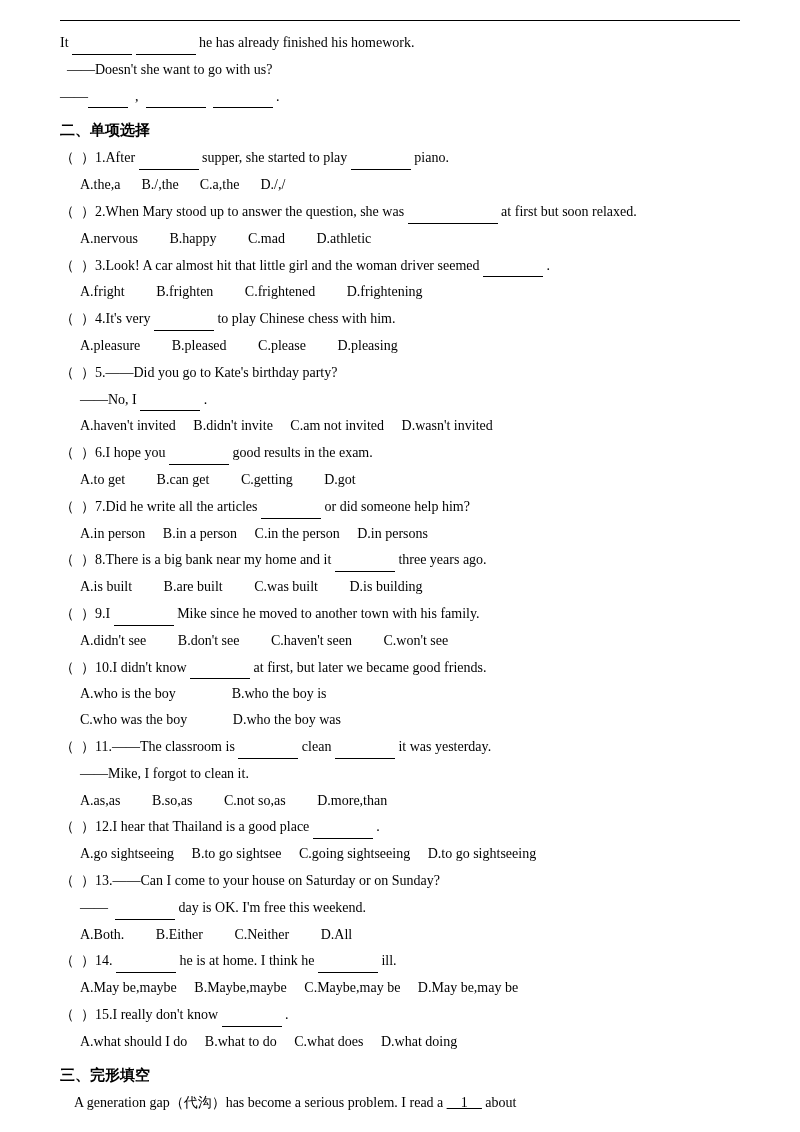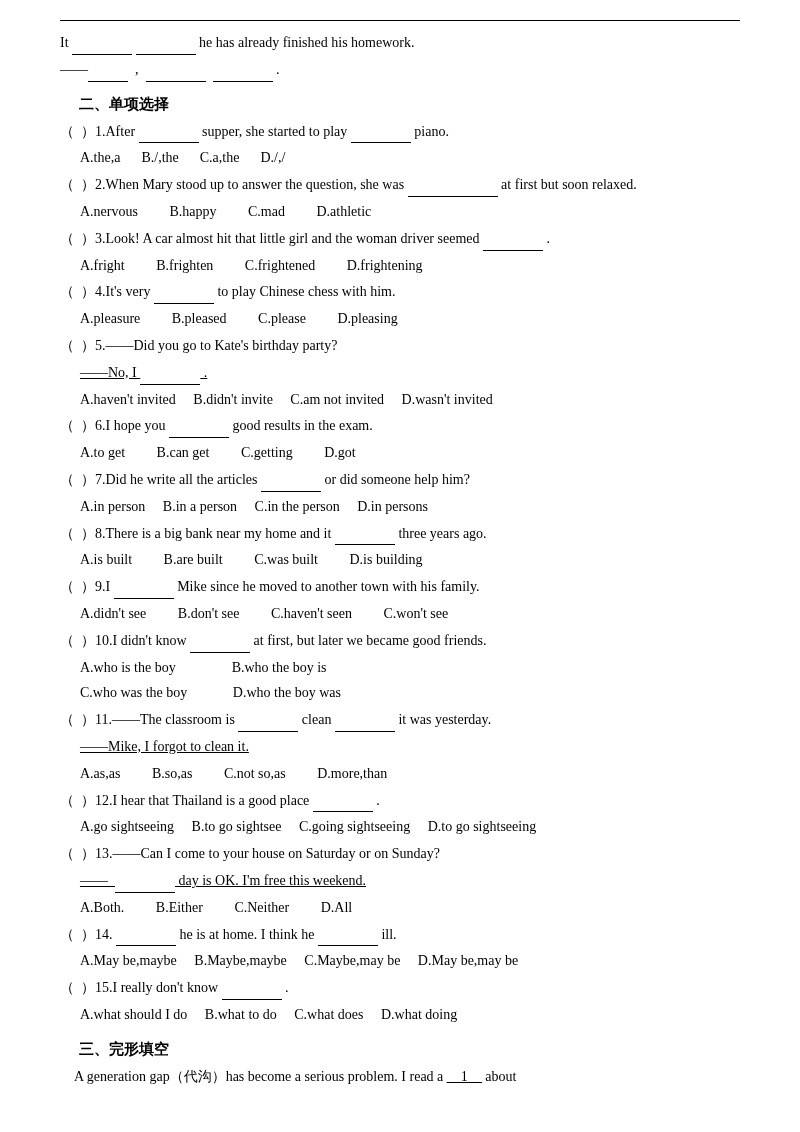--- a/index.html
+++ b/index.html
@@ -48,42 +48,43 @@
       border-bottom: 1px solid #000;
       vertical-align: bottom;
       height: 16px;
     }
     .options-line {
       margin: 2px 0 2px 20px;
       line-height: 1.7;
     }
     .indent {
       margin-left: 20px;
-      text-decoration: underline;
     }
     .part-header {
       font-weight: bold;
       font-size: 15px;
       margin-top: 10px;
       margin-bottom: 4px;
-      margin-left: 19px;
     }
   </style>
 </head>
 <body>
 
 <div class="top-line"></div>
 
 <div class="section">
   <div class="question-line">
     It <span class="blank"></span>
     <span class="blank"></span>
     he has already finished his homework.
   </div>
   <div class="question-line">
+    &nbsp;&nbsp;——Doesn't she want to go with us?
+  </div>
+  <div class="question-line">
     ——<span class="blank-short"></span>
     &nbsp;,&nbsp;
     <span class="blank"></span>
     &nbsp;<span class="blank"></span>&nbsp;.
   </div>
 </div>
 
 <div class="part-header">二、单项选择</div>
 
 <div class="question-line">

